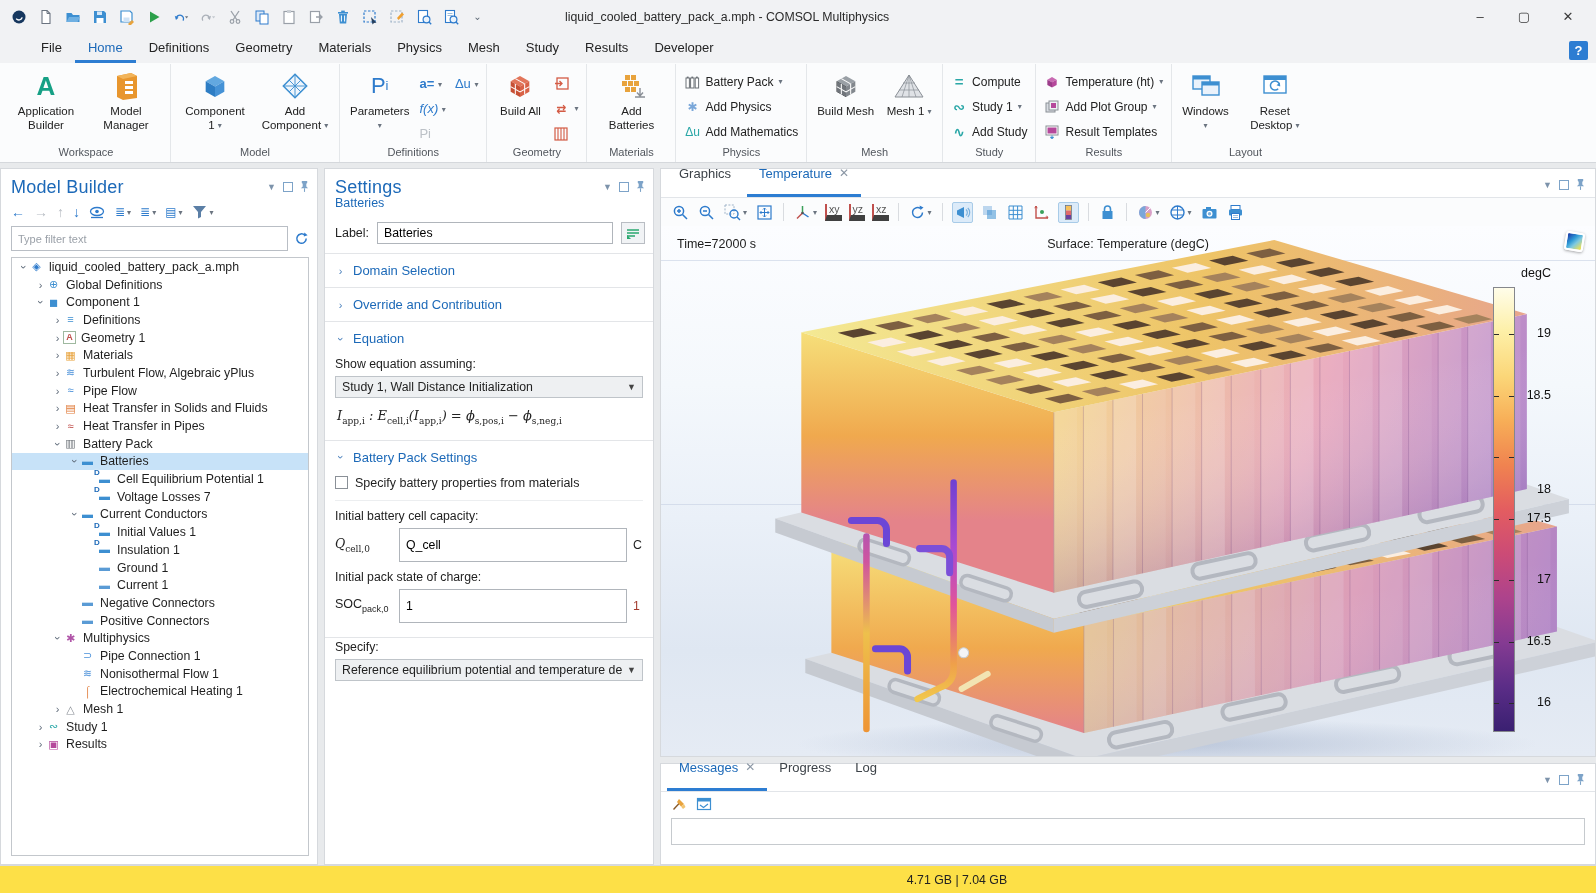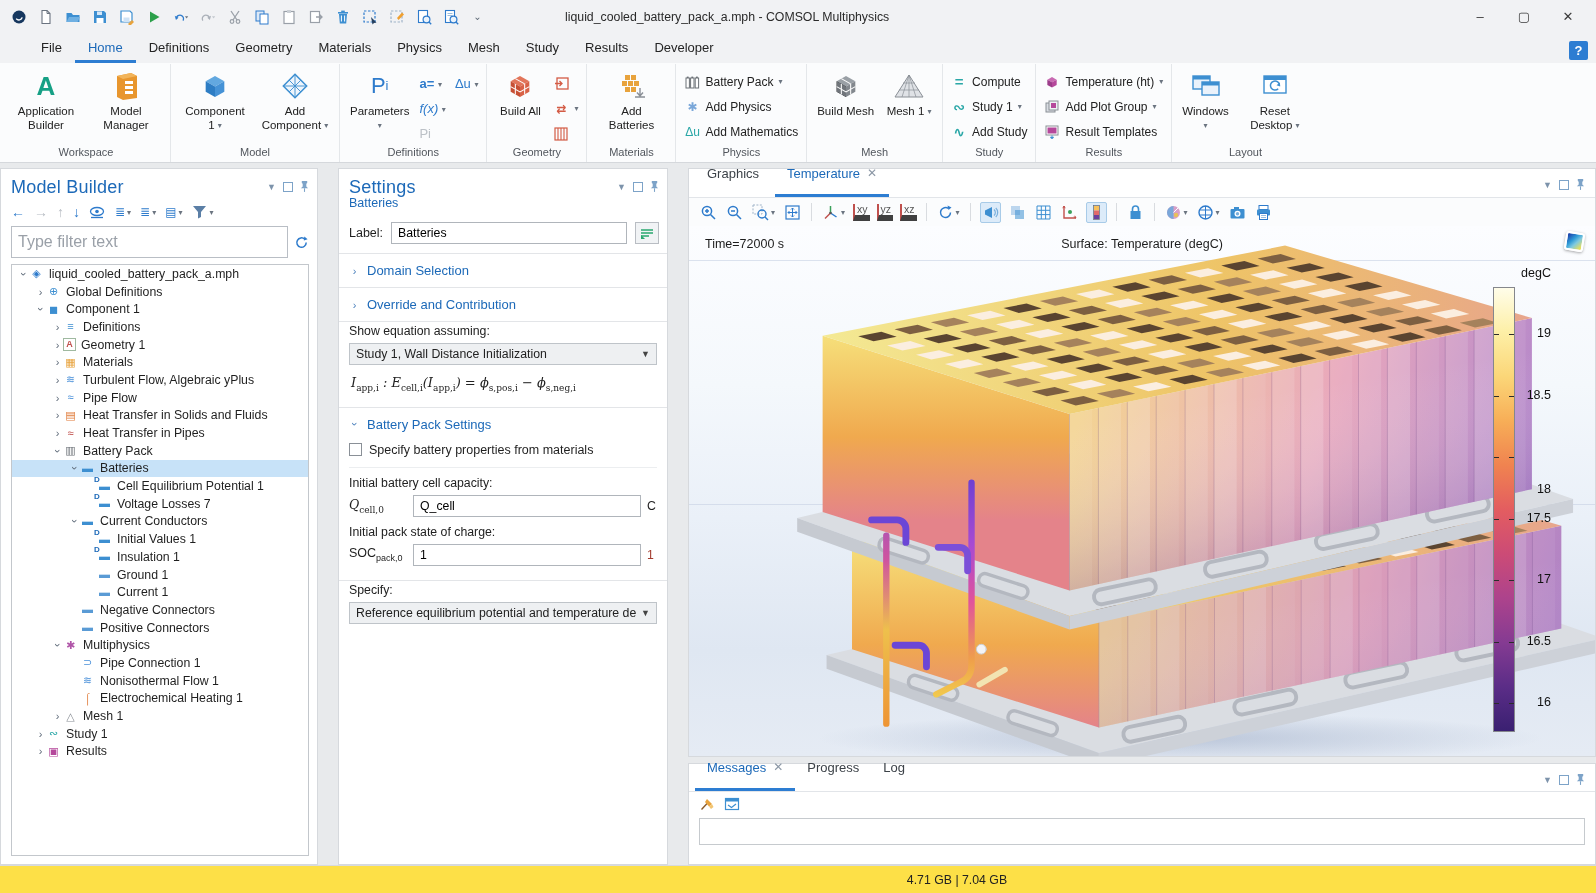--- a/index.html
+++ b/index.html
@@ -19,34 +19,34 @@
   .rgroup{display:flex;flex-direction:column;border-right:1px solid #e4e7ea;padding:0 5px}
   .ritems{flex:1;display:flex;align-items:flex-start;padding-top:3px;gap:2px}
   .rlabel{text-align:center;font-size:11px;color:#51565d;padding:1px 2px 4px;white-space:nowrap}
   .bigbtn{display:flex;flex-direction:column;align-items:center;text-align:center;font-size:11.5px;line-height:1.18;color:#222;padding:3px 5px 0;min-width:56px;max-width:78px}
   .bigbtn .bicon{height:32px;display:flex;align-items:center;justify-content:center;margin-bottom:3px}
   .caret{font-size:8px;color:#6b7480;vertical-align:1px}
   .smallcol{display:flex;flex-direction:column;padding-top:5px;gap:2px}
   .srow{display:flex;align-items:center;gap:5px;height:23px;font-size:12px;color:#222;white-space:nowrap;padding:0 3px}
   .sico{width:16px;display:inline-flex;justify-content:center;align-items:center}
   .glyph-teal{color:#2aa7a7;font-weight:bold}
-  .main{height:702px;display:flex;gap:20px;padding-top:5px;background:#e8eaec}
+  .main{height:702px;display:flex;gap:6px;padding-top:5px;background:#e8eaec}
   .panel{background:#fff;border:1px solid #d6d9dd;display:flex;flex-direction:column;min-height:0}
   .p-left{width:318px}
   .p-set{width:330px}
   .p-right{flex:1;display:flex;flex-direction:column;background:transparent;border:none;gap:6px;min-width:0}
   .phead{display:flex;align-items:flex-start;padding:8px 8px 0 10px}
   .ptitle{font-size:18px;color:#1c69b8;font-weight:500;letter-spacing:.2px}
   .pctl{margin-left:auto;display:flex;align-items:center;gap:7px;padding-top:3px}
   .pctl .c1{color:#7d93ab;font-size:9px}
   .pctl .c2{width:10px;height:10px;border:1.5px solid #7da3c8}
   .mb-toolbar{display:flex;align-items:center;gap:9px;padding:6px 10px 4px;font-size:14px}
   .mbt-blue{color:#2e7bcc}.mbt-gray{color:#b7bcc3}
   .mb-filter{display:flex;align-items:center;gap:6px;padding:2px 8px 6px 10px}
-  .mb-filter input{flex:1;height:32px;border:1px solid #b9bec5;padding:0 6px;font-size:16px;font-family:inherit;color:#333;background:#fff}
+  .mb-filter input{flex:1;height:25px;border:1px solid #b9bec5;padding:0 6px;font-size:11px;font-family:inherit;color:#333;background:#fff}
   .mb-filter input::placeholder{color:#9aa0a8}
   .treebox{flex:1;margin:0 8px 8px 10px;border:1px solid #c3c7cc;overflow:hidden;background:#fff;position:relative}
   .trow{display:flex;align-items:center;height:17.7px;white-space:nowrap;font-size:12.3px}
   .trow.sel{background:#c7e2f8}
   .chev{display:inline-block;width:11px;font-size:11px;color:#5f6b7a;text-align:center}
   .chev.open{transform:rotate(90deg)}
   .ticon{position:relative;width:15px;height:13px;display:inline-flex;align-items:center;justify-content:center;margin-right:5px;font-size:11px;line-height:1}
   .ticon .badge{position:absolute;left:-3px;top:-4px;font-size:8px;font-weight:bold;color:#1c69b8;text-shadow:0 0 2px #fff}
   .ticon.gbox{border:1px solid #9fb9a0;background:#fff;font-size:9px;font-weight:bold;width:13px}
   .set-body{flex:1;overflow:hidden;padding-top:2px}
@@ -62,21 +62,21 @@
   .dropdown{height:22px;background:#eef0f2;border:1px solid #bfc4c9;display:flex;align-items:center;padding:0 6px;font-size:12.3px;color:#222}
   .dropdown .dd-label{flex:1;overflow:hidden;white-space:nowrap}
   .dropdown .dd-arrow{color:#444;font-size:9px;margin-left:4px}
   .equation{font-family:"DejaVu Serif",serif;font-style:italic;font-size:13px;color:#222;padding:10px 2px 2px}
   .equation sub{font-size:9px;font-style:normal}
   .checkrow{display:flex;align-items:center;gap:7px;padding:2px 0 10px;border-bottom:1px solid #eceef0;margin-bottom:8px}
   .checkbox{width:13px;height:13px;border:1px solid #8a9097;background:#fff}
   .fieldrow{display:flex;align-items:center;gap:6px;margin:3px 0 8px}
   .fsym{width:58px;font-family:"DejaVu Serif",serif;font-style:italic;font-size:12.5px}
   .fsym sub{font-size:9px;font-style:normal}
-  .fieldrow input{flex:1;height:22px;border:1px solid #b0b5bb;padding:0 6px;font-size:12.3px;font-family:inherit}
+  .fieldrow input{flex:1;height:34px;border:1px solid #b0b5bb;padding:0 6px;font-size:12.3px;font-family:inherit}
   .funit{width:10px;text-align:left;font-size:12.3px}
   .gpanel{flex:1;display:flex;flex-direction:column;background:#fff;border:1px solid #d6d9dd;min-height:0}
   .gtabs{height:29px;display:flex;align-items:flex-end;padding:0 6px;gap:4px;position:relative;border-bottom:1px solid #e2e5e9}
   .gtab{display:flex;align-items:center;gap:7px;padding:8px 12px;line-height:25px;font-size:13px;color:#3c4248;border-bottom:3px solid transparent}
   .gtab.active{color:#1c69b8;border-bottom-color:#2d7dd2}
   .gtab .x{color:#8b97a5;font-size:12px}
   .gtoolbar{height:28px;display:flex;align-items:center;gap:7px;padding:0 10px;background:#fbfcfd}
   .gtoolbar svg{width:17px;height:17px}
   .tsep{width:1px;height:18px;background:#d9dce0;margin:0 2px}
   .tbtn{display:flex;align-items:center;gap:2px;padding:1px}
@@ -734,20 +734,24 @@
             <span>Domain Selection</span>
           </div>
       </div>
       <div class="sec">
         <div class="sechead">
             <span class="chev">›</span>
             <span>Override and Contribution</span>
           </div>
       </div>
       <div class="sec">
+        <div class="sechead">
+            <span class="chev open">›</span>
+            <span>Equation</span>
+          </div>
         <div class="secbody">
           <div class="cap">Show equation assuming:</div>
           <div class="dropdown">
             <span class="dd-label">Study 1, Wall Distance Initialization</span>
               <span class="dd-arrow">▼</span>
           </div>
           <div class="equation">I<sub>app,i</sub> :   E<sub>cell,i</sub>(I<sub>app,i</sub>) = ϕ<sub>s,pos,i</sub> − ϕ<sub>s,neg,i</sub></div>
         </div>
       </div>
       <div class="sec">

